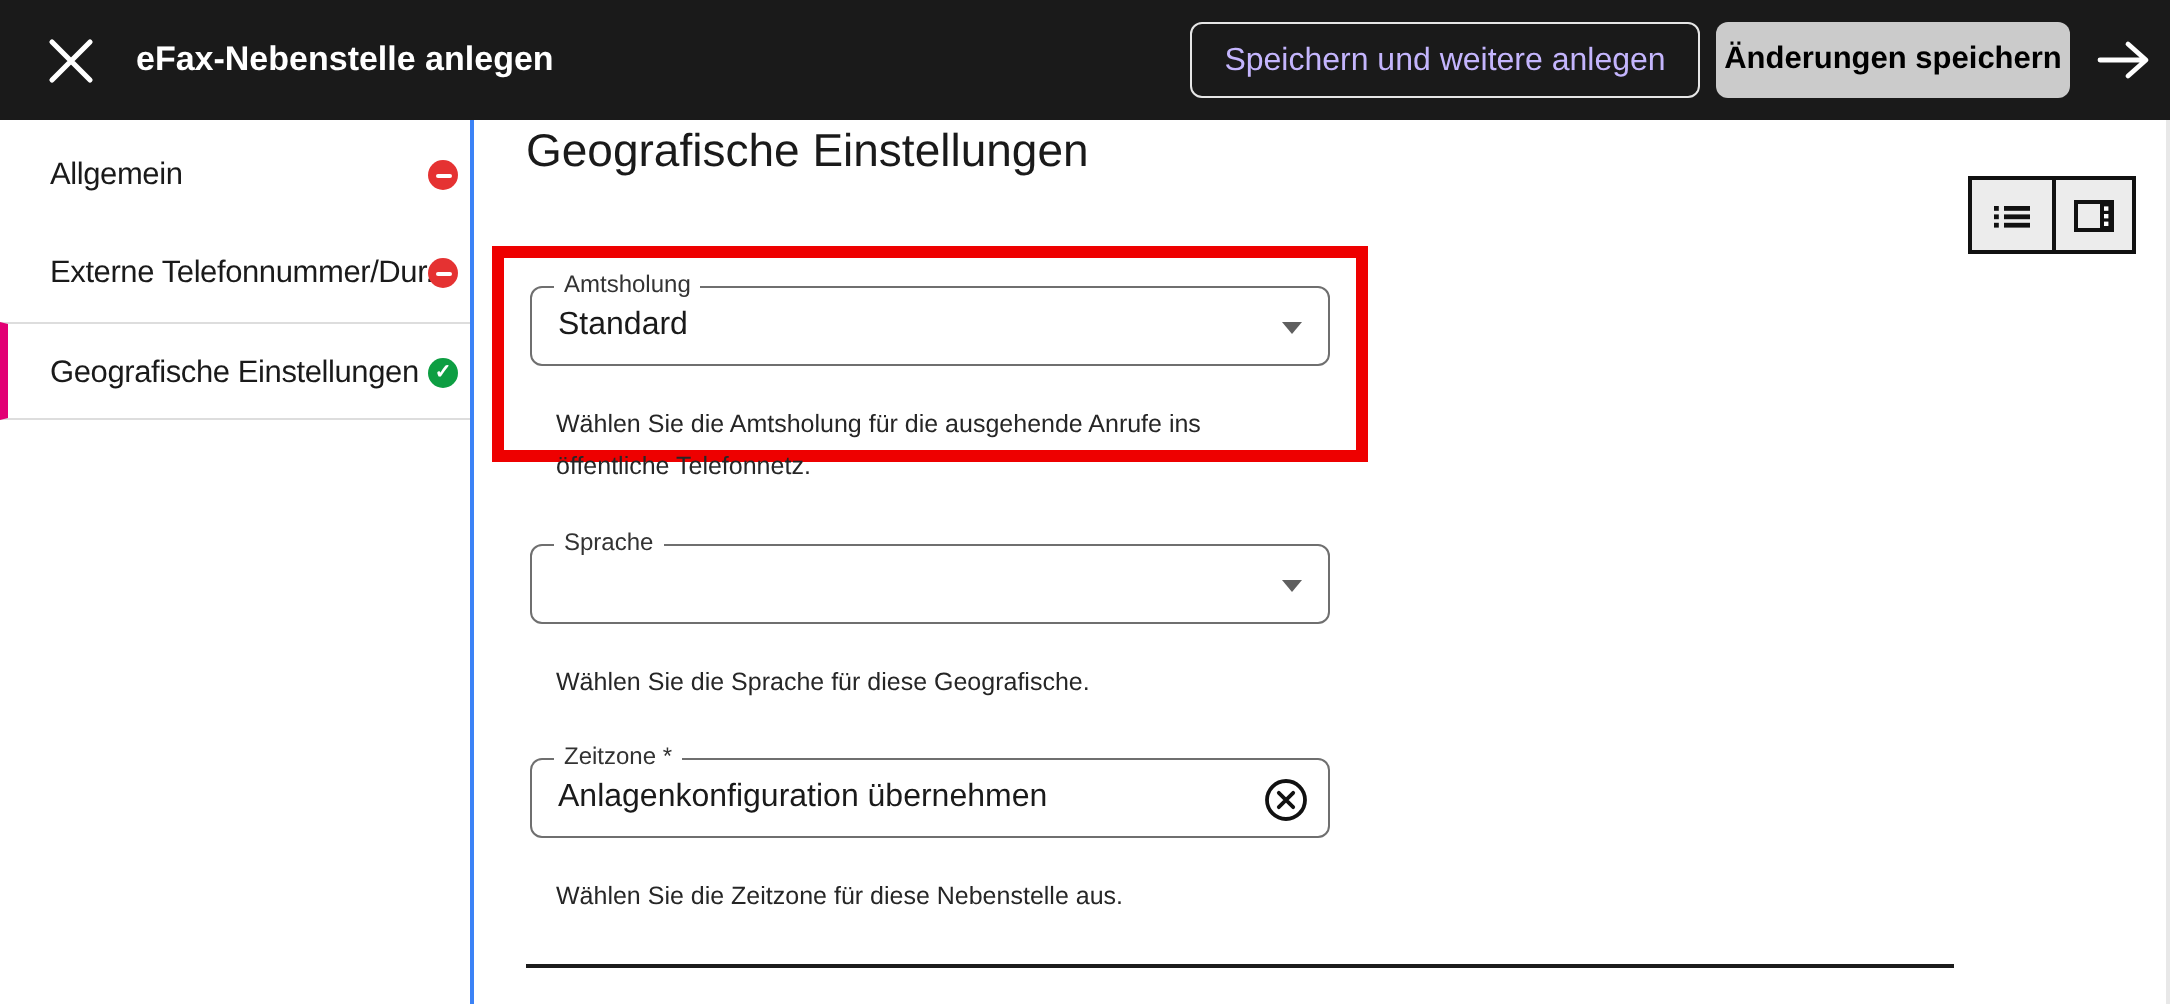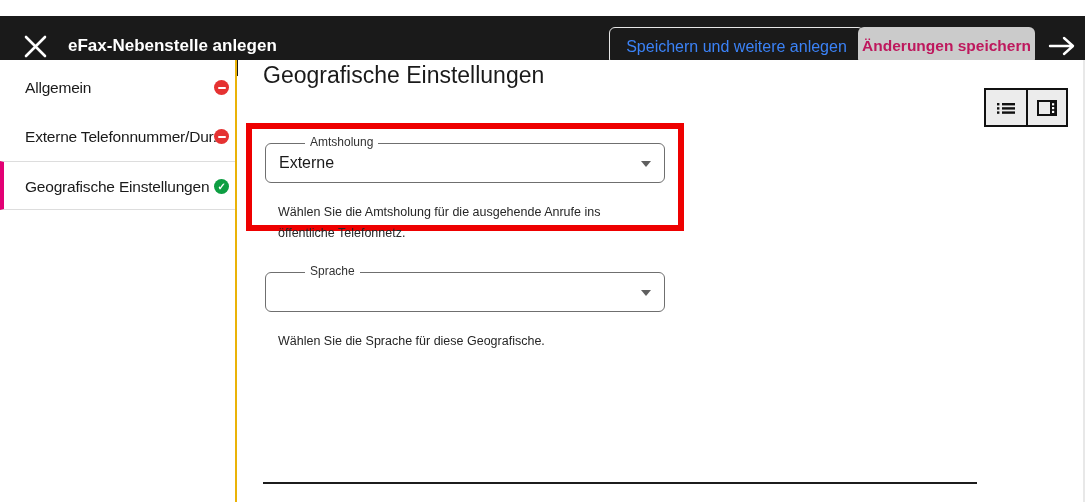--- a/index.html
+++ b/index.html
@@ -1,32 +1,32 @@
 <!DOCTYPE html>
 <html><head>
 <meta charset="utf-8">
 <style>
   * { margin:0; padding:0; box-sizing:border-box; }
   html,body { width:1085px; height:502px; }
   body { font-family:"Liberation Sans", sans-serif; background:#fff; color:#1a1a1a; overflow:hidden; }
   .app { position:relative; width:1085px; height:502px; background:#fff; }
 
   
-  .header { position:absolute; left:0; top:16px; width:1085px; height:60px; background:#1a1a1a; }
+  .header { position:absolute; left:0; top:0; width:1085px; height:60px; background:#1a1a1a; }
   .close-btn { position:absolute; left:22px; top:17px; width:27px; height:27px; cursor:pointer; }
   .close-btn svg { display:block; }
   .hdr-title { position:absolute; left:68px; top:0; height:60px; line-height:60px; color:#fff; font-size:17px; font-weight:bold; }
   .btn-outline { position:absolute; left:595px; top:11px; width:255px; height:38px; background:transparent;
-    border:1.5px solid #e6e6e6; border-radius:6px; color:#3b82f6; font-size:16px; text-align:center; line-height:35px; cursor:pointer;margin-left:14px; }
+    border:1.5px solid #e6e6e6; border-radius:6px; color:#c4b5fd; font-size:16px; text-align:center; line-height:35px; cursor:pointer; }
   .btn-disabled { position:absolute; left:858px; top:11px; width:177px; height:38px; background:#cbcbcb;
-    border:none; border-radius:6px; color:#be185d; font-size:15.5px; font-weight:bold; text-align:center; line-height:38px; }
+    border:none; border-radius:6px; color:#000000; font-size:15.5px; font-weight:bold; text-align:center; line-height:38px; }
   .fwd-btn { position:absolute; left:1047px; top:16px; width:30px; height:28px; cursor:pointer; }
 
   
-  .sidebar { position:absolute; left:0; top:60px; width:237px; height:442px; background:#fff; border-right:2px solid #eab308; padding-top:3px; }
+  .sidebar { position:absolute; left:0; top:60px; width:237px; height:442px; background:#fff; border-right:2px solid #3b82f6; padding-top:3px; }
   .nav-item { position:relative; height:49px; line-height:49px; padding-left:25px; font-size:15.5px; letter-spacing:-0.2px; cursor:pointer; white-space:nowrap; overflow:hidden; }
   .nav-item.active { border-top:1px solid #ddd; border-bottom:1px solid #ddd; border-left:4px solid #e20074; padding-left:21px; }
   .status-icon { position:absolute; right:6px; top:17px; width:15px; height:15px; border-radius:50%; }
   .status-icon.minus { background:#e53232; }
   .status-icon.minus::after { content:""; position:absolute; left:3.5px; top:6.5px; width:8px; height:2px; background:#fff; border-radius:1px; }
   .status-icon.check { background:#0d9e42; color:#fff; font-size:10px; font-weight:bold; text-align:center; line-height:15px; }
   .status-icon.check::after { content:"\2713"; }
 
   
   .main { position:absolute; left:238px; top:60px; width:847px; height:442px; background:#fff; }
@@ -37,21 +37,21 @@
   .view-toggle .tbtn { width:40px; height:35px; background:#ececec; display:flex; align-items:center; justify-content:center; cursor:pointer; }
   .view-toggle .tbtn + .tbtn { border-left:2px solid #111; }
 
   
   .annotation { position:absolute; left:8px; top:63px; width:438px; height:108px; border:6px solid #ee0000; pointer-events:none; }
 
   
   .field-group { position:absolute; left:27px; width:400px; }
   .fg-1 { top:83px; } .fg-2 { top:212px; } .fg-3 { top:319px; }
   .field-box { position:relative; width:400px; height:40px; border:1px solid #6f6f6f; border-radius:6px; background:#fff; cursor:pointer; }
-  .field-label { position:absolute; left:11px; top:-9px; background:#fff; padding:0 5px; font-size:12px; color:#333; line-height:14px;margin-left:28px; }
+  .field-label { position:absolute; left:11px; top:-9px; background:#fff; padding:0 5px; font-size:12px; color:#333; line-height:14px; }
   .field-value { position:absolute; left:13px; top:0; height:38px; line-height:38px; font-size:16px; color:#1a1a1a; white-space:nowrap; }
   .dd-arrow { position:absolute; right:13px; top:17px; width:0; height:0; border-left:5.5px solid transparent; border-right:5.5px solid transparent; border-top:6.5px solid #5f5f5f; cursor:pointer; }
   .clear-btn { position:absolute; right:9px; top:8px; width:24px; height:24px; cursor:pointer; }
   .helper { margin-top:19px; padding-left:13px; width:385px; font-size:12.5px; line-height:1.65; color:#262626; }
 
   .divider { position:absolute; left:25px; top:422px; width:714px; height:2px; background:#1c1c1c; }
 </style>
 </head>
 <body>
 
@@ -112,31 +112,44 @@
           <rect x="17" y="13.8" width="2.2" height="2.2" fill="#fff"></rect>
         </svg>
       </span>
     </div>
 
     <div class="annotation"></div>
 
     <div class="field-group fg-1">
       <div class="field-box">
         <span class="field-label">Amtsholung</span>
-        <span class="field-value">Externe</span>
+        <span class="field-value">Standard</span>
         <span class="dd-arrow"></span>
       </div>
       <div class="helper">Wählen Sie die Amtsholung für die ausgehende Anrufe ins öffentliche Telefonnetz.</div>
     </div>
 
     <div class="field-group fg-2">
       <div class="field-box">
         <span class="field-label">Sprache</span>
         <span class="dd-arrow"></span>
       </div>
       <div class="helper">Wählen Sie die Sprache für diese Geografische.</div>
     </div>
 
+    <div class="field-group fg-3">
+      <div class="field-box">
+        <span class="field-label">Zeitzone *</span>
+        <span class="field-value">Anlagenkonfiguration übernehmen</span>
+        <span class="clear-btn">
+          <svg width="24" height="24" viewBox="0 0 24 24">
+            <circle cx="12" cy="12" r="9.5" fill="none" stroke="#111" stroke-width="1.9"></circle>
+            <path d="M8.4 8.4 L15.6 15.6 M15.6 8.4 L8.4 15.6" stroke="#111" stroke-width="1.9" stroke-linecap="round"></path>
+          </svg>
+        </span>
+      </div>
+      <div class="helper">Wählen Sie die Zeitzone für diese Nebenstelle aus.</div>
+    </div>
 
     <div class="divider"></div>
   </main>
 
 </div>
 
 </body></html>

